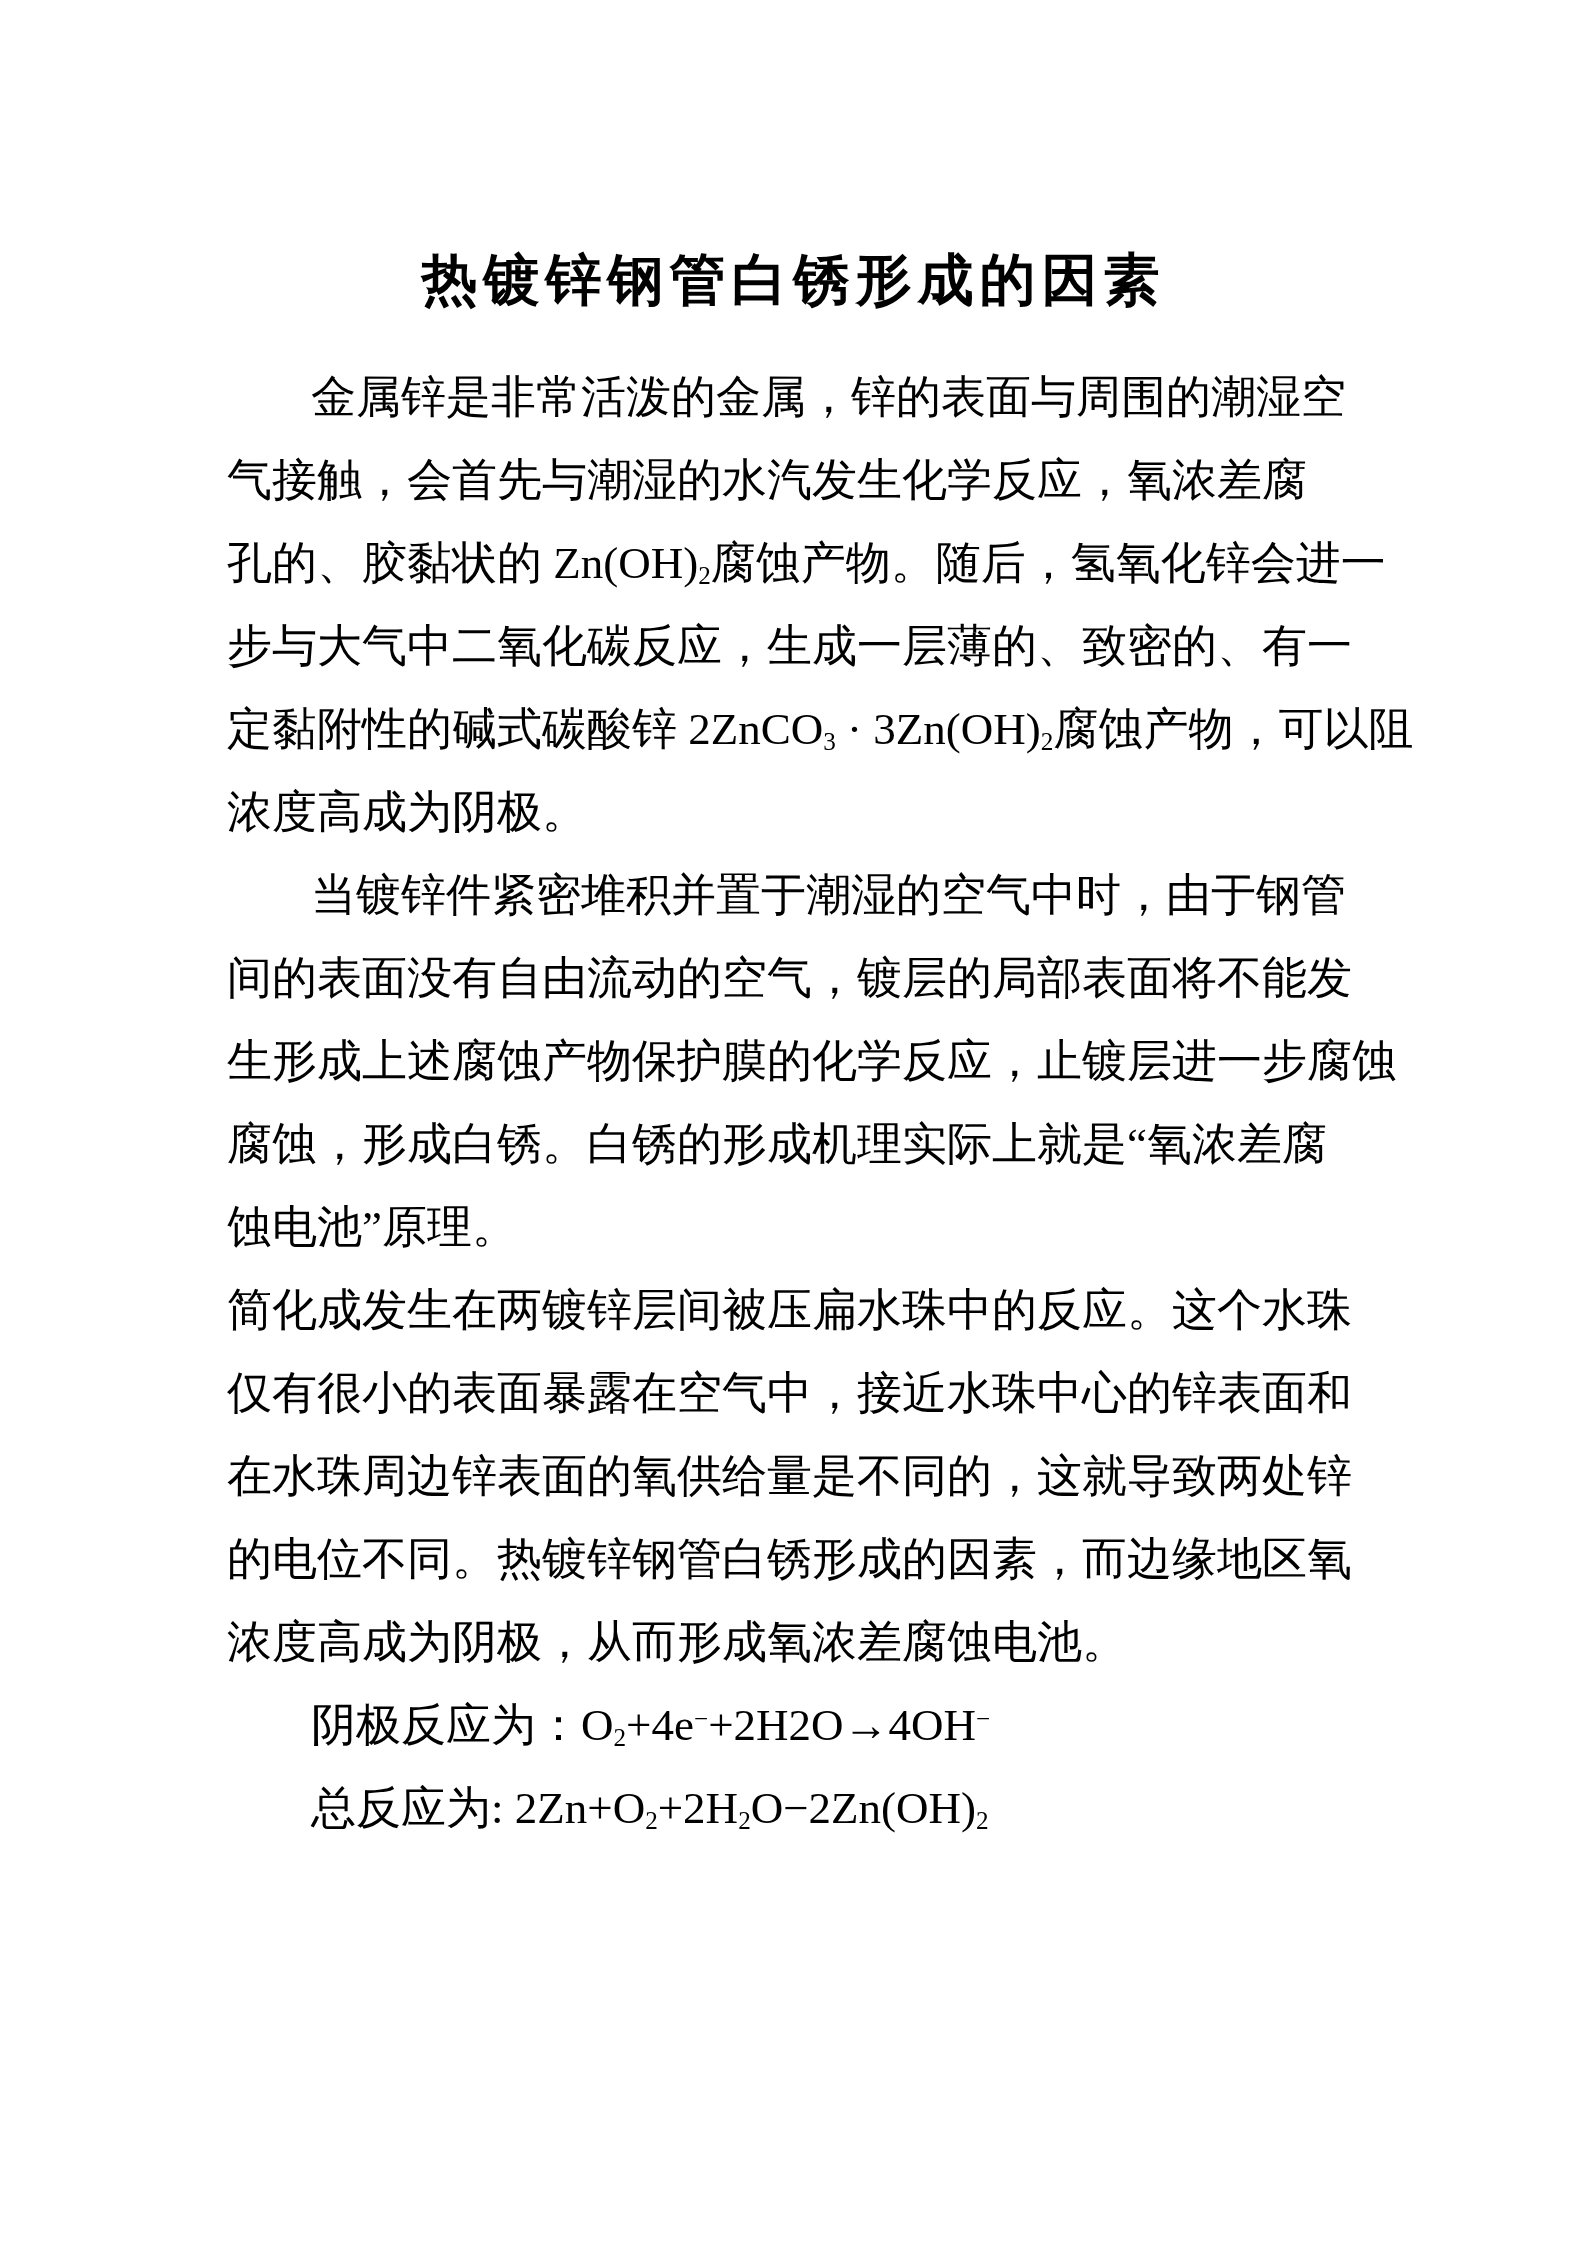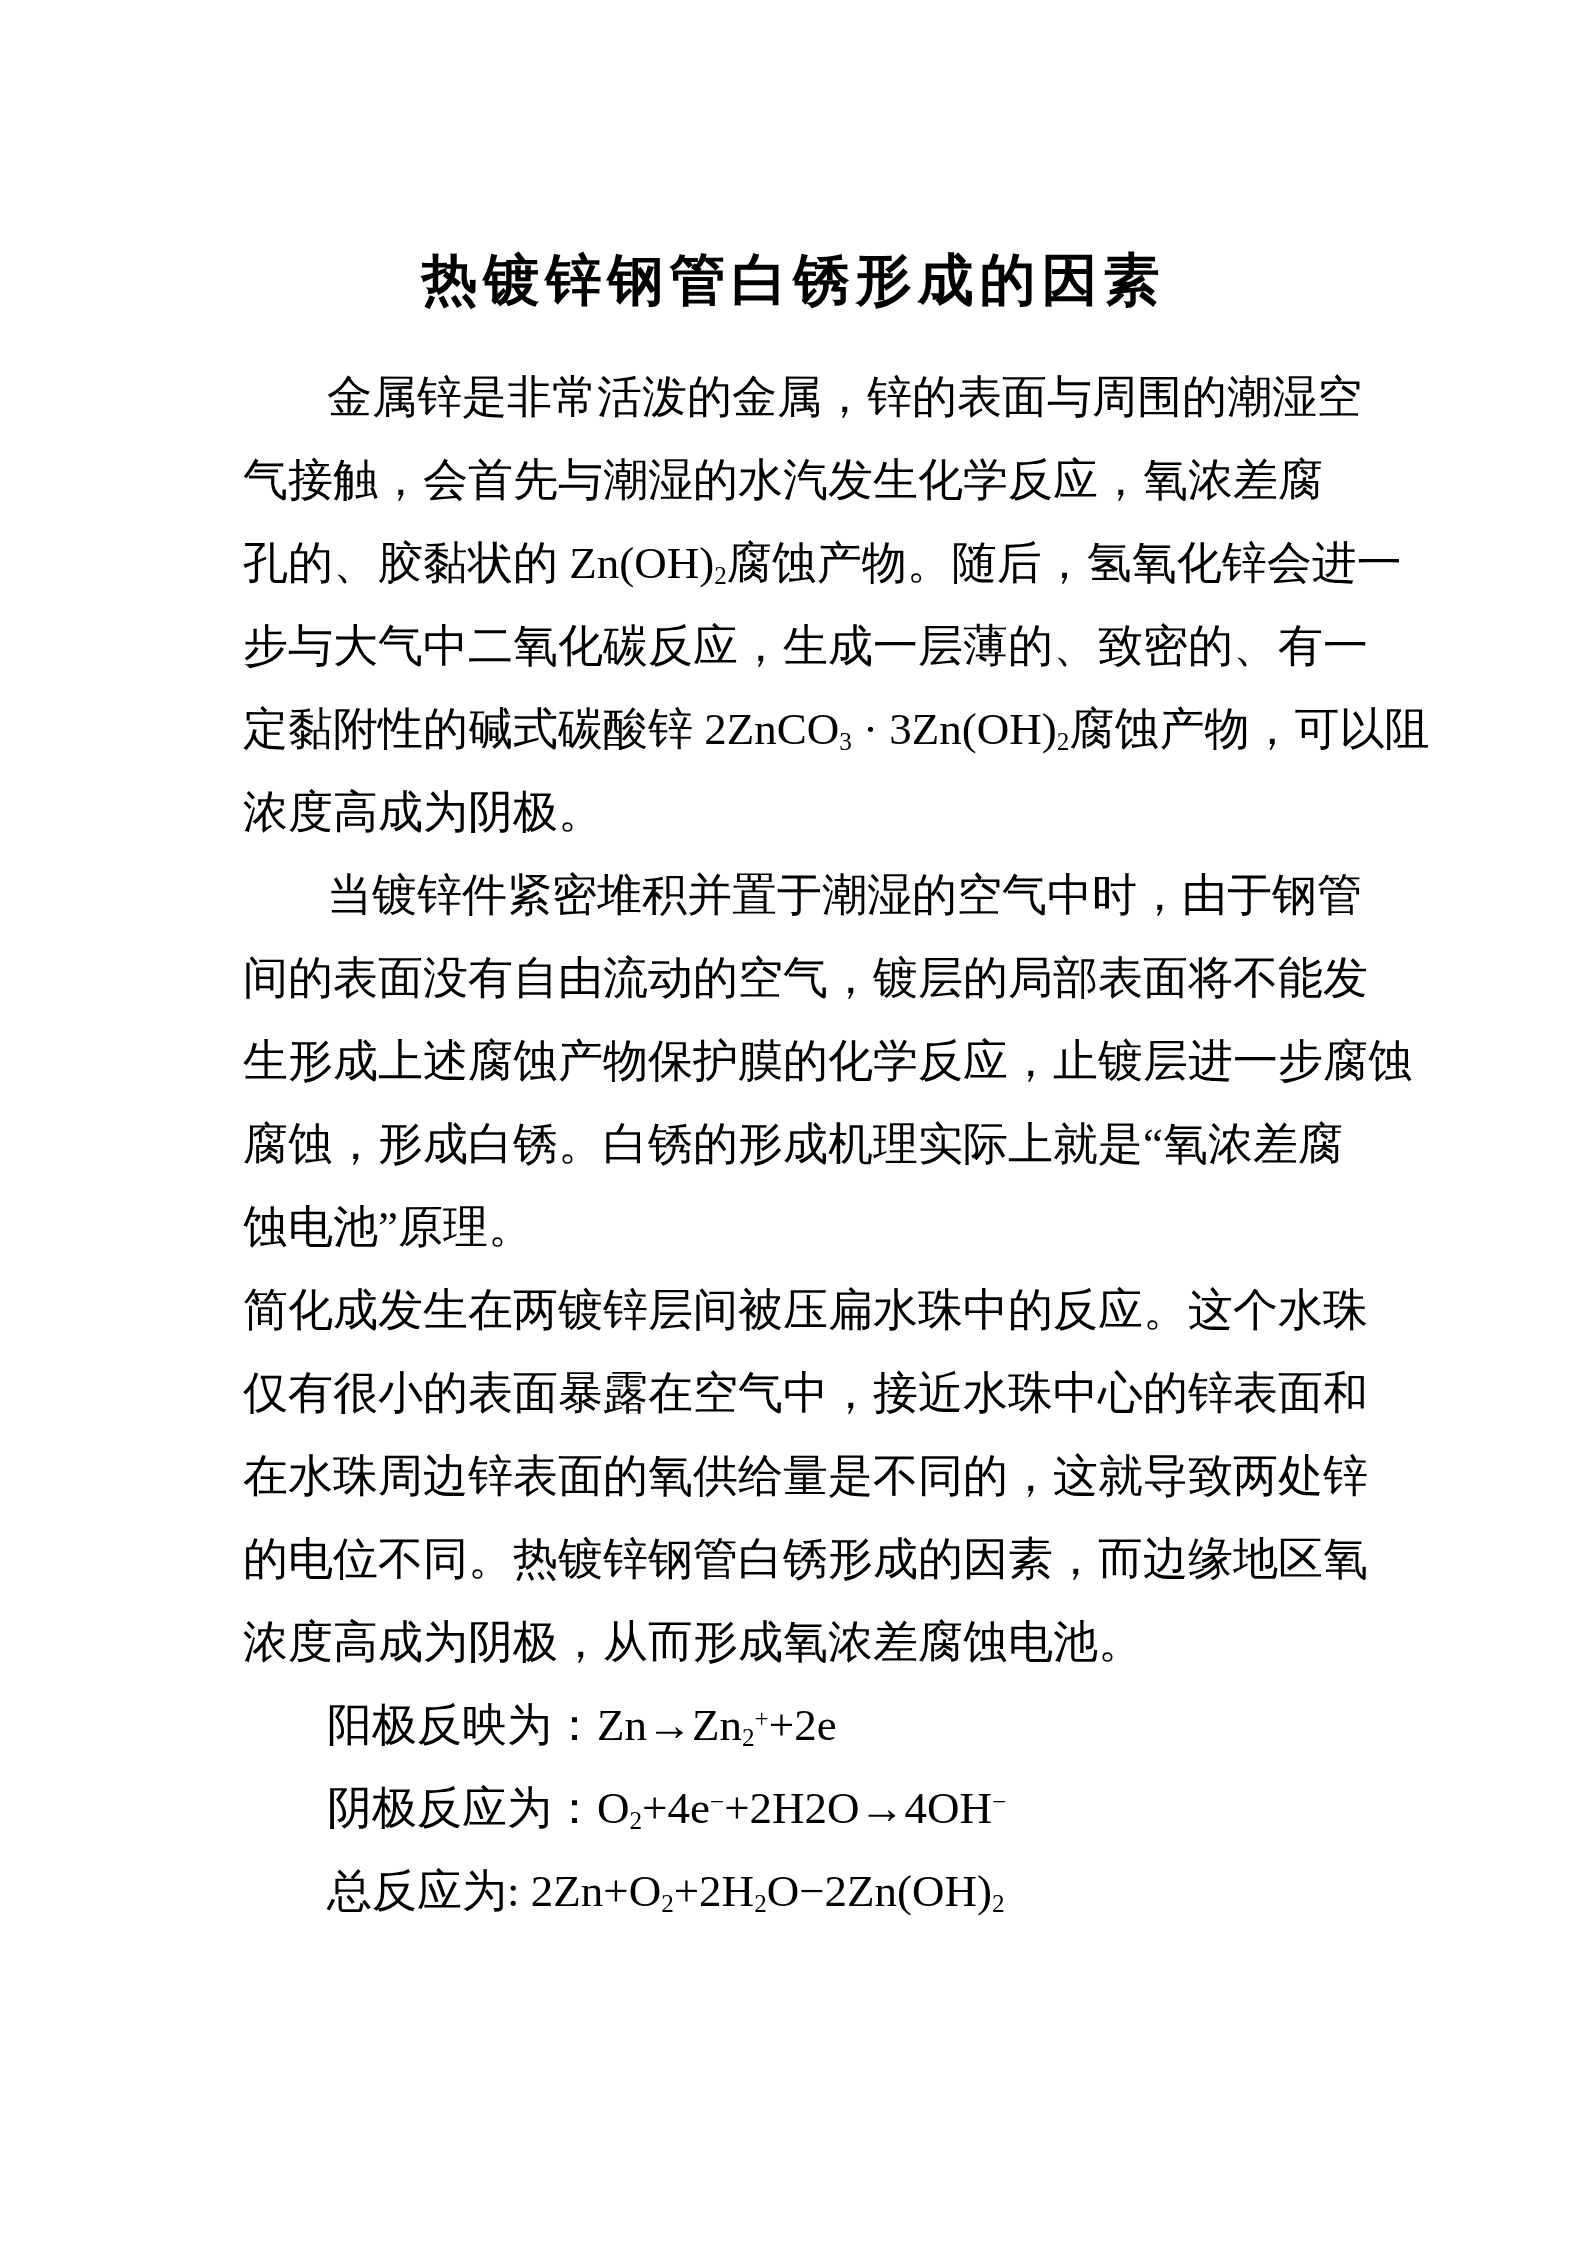--- a/index.html
+++ b/index.html
@@ -20,21 +20,21 @@
     width: 100%;
     text-align: center;
     font-size: 56px;
     line-height: 72px;
     font-weight: bold;
     letter-spacing: 6px;
     white-space: nowrap;
   }
   .doc-body {
     position: absolute;
-    left: 243px;
+    left: 227px;
     top: 356px;
     width: 1180px;
   }
   .line {
     height: 83px;
     line-height: 83px;
     font-size: 45px;
     white-space: nowrap;
   }
   .line.indent { padding-left: 84px; }
@@ -60,17 +60,16 @@
       <div class="line indent"><span>当镀锌件紧密堆积并置于潮湿的空气中时，由于钢管</span></div>
       <div class="line"><span>间的表面没有自由流动的空气，镀层的局部表面将不能发</span></div>
       <div class="line"><span>生形成上述腐蚀产物保护膜的化学反应，止镀层进一步腐蚀</span></div>
       <div class="line"><span>腐蚀，形成白锈。白锈的形成机理实际上就是“氧浓差腐</span></div>
       <div class="line"><span>蚀电池”原理。</span></div>
       <div class="line"><span>简化成发生在两镀锌层间被压扁水珠中的反应。这个水珠</span></div>
       <div class="line"><span>仅有很小的表面暴露在空气中，接近水珠中心的锌表面和</span></div>
       <div class="line"><span>在水珠周边锌表面的氧供给量是不同的，这就导致两处锌</span></div>
       <div class="line"><span>的电位不同。热镀锌钢管白锈形成的因素，而边缘地区氧</span></div>
       <div class="line"><span>浓度高成为阴极，从而形成氧浓差腐蚀电池。</span></div>
-      <div class="line indent"><span>阳极反映为：</span><span>Zn→Zn</span><sub>2</sub><sup>+</sup><span>+2e</span></div>
       <div class="line indent"><span>阴极反应为：</span><span>O</span><sub>2</sub><span>+4e</span><sup>−</sup><span>+2H2O→4OH</span><sup>−</sup></div>
       <div class="line indent"><span>总反应为: </span><span>2Zn+O</span><sub>2</sub><span>+2H</span><sub>2</sub><span>O−2Zn(OH)</span><sub>2</sub></div>
     </div>
 </div>
 
 </body></html>

